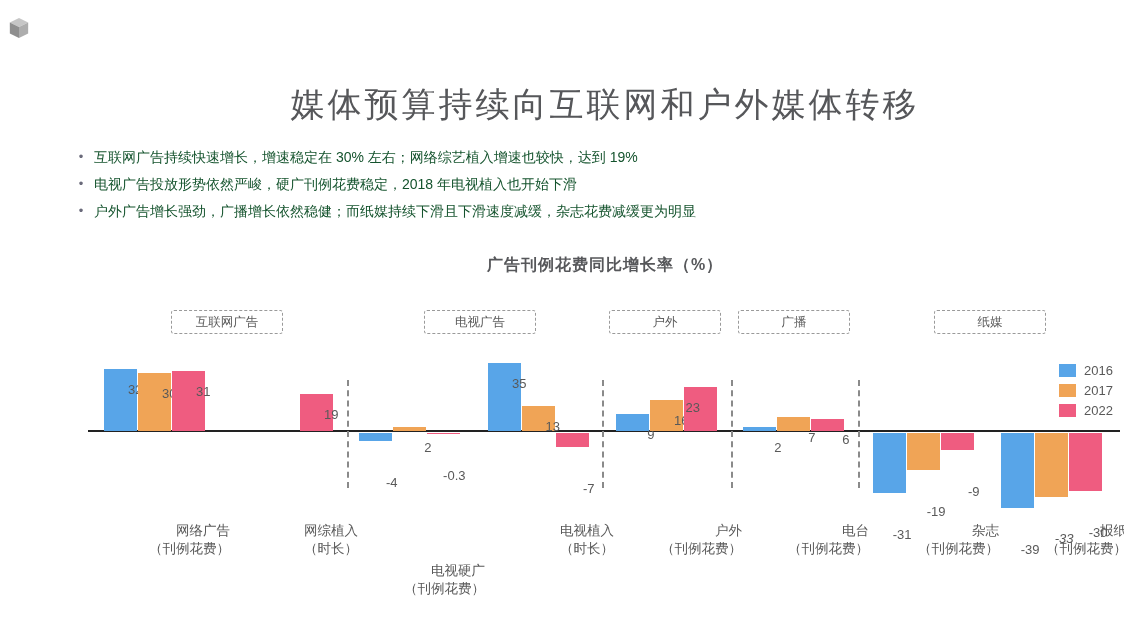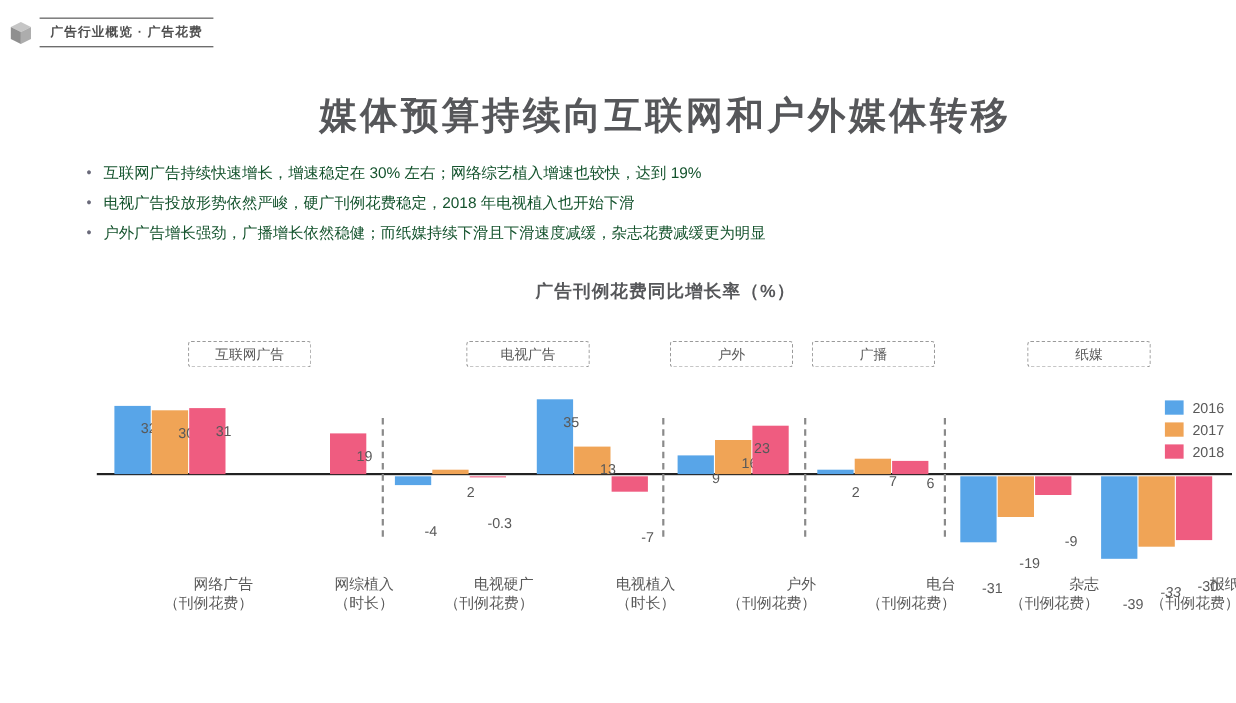--- a/index.html
+++ b/index.html
@@ -7,21 +7,21 @@
   #slide{position:relative;width:1124px;height:639px;background:#ffffff;overflow:hidden;}
 
   
   #hdr{position:absolute;left:8px;top:16px;display:flex;align-items:center;}
   #hdr .cube{margin-right:6px;line-height:0;}
   #hdr .crumb{border-top:1.5px solid #4a4a4a;border-bottom:1.5px solid #4a4a4a;
     padding:5px 10px;font-size:11.5px;font-weight:bold;color:#4f4f4f;letter-spacing:1px;white-space:nowrap;}
 
   
   #title{position:absolute;left:90px;top:82px;width:1030px;text-align:center;
-    font-size:34px;font-weight:700;color:#56575a;letter-spacing:3px;white-space:nowrap;}
+    font-size:34px;font-weight:400;color:#56575a;letter-spacing:3px;white-space:nowrap;}
 
   
   #bullets{position:absolute;left:68px;top:146px;width:820px;}
   .b-row{display:flex;align-items:flex-start;height:27px;}
   .b-dot{color:#6a6a7a;font-size:13px;width:26px;text-align:center;line-height:22px;flex:0 0 26px;}
   .b-txt{color:#14532d;font-size:14px;line-height:22px;white-space:nowrap;}
 
   
   #ctitle{position:absolute;left:90px;top:255px;width:1030px;text-align:center;
     font-size:16px;font-weight:bold;color:#56575a;letter-spacing:1px;}
@@ -49,21 +49,20 @@
 <div id="slide">
 
   <div id="hdr">
     <span class="cube">
       <svg width="22" height="24" viewBox="0 0 24 26">
         <polygon points="12,2 22,7 12,12 2,7" fill="#c6c6c6"></polygon>
         <polygon points="2,7 12,12 12,24 2,19" fill="#8f8f8f"></polygon>
         <polygon points="22,7 12,12 12,24 22,19" fill="#adadad"></polygon>
       </svg>
     </span>
-    <span class="crumb">广告行业概览 · 广告花费</span>
   </div>
 
   <div id="title">媒体预算持续向互联网和户外媒体转移</div>
 
   <div id="bullets">
     <div class="b-row">
       <span class="b-dot">•</span>
       <span class="b-txt">互联网广告持续快速增长，增速稳定在 30% 左右；网络综艺植入增速也较快，达到 19%</span>
     </div>
     <div class="b-row">
@@ -84,21 +83,21 @@
         <div class="leg-row">
           <span class="leg-sw" style="background: rgb(88, 165, 232);"></span>
           <span class="leg-lb">2016</span>
         </div>
         <div class="leg-row">
           <span class="leg-sw" style="background: rgb(240, 164, 86);"></span>
           <span class="leg-lb">2017</span>
         </div>
         <div class="leg-row">
           <span class="leg-sw" style="background: rgb(239, 92, 128);"></span>
-          <span class="leg-lb">2018</span>
+          <span class="leg-lb">2022</span>
         </div>
       </div>
   <div class="ghead" style="left: 171px;">互联网广告</div>
       <div class="ghead" style="left: 424px;">电视广告</div>
       <div class="ghead" style="left: 609px;">户外</div>
       <div class="ghead" style="left: 738px;">广播</div>
       <div class="ghead" style="left: 934px;">纸媒</div>
       <div class="divider" style="left: 347px;"></div>
       <div class="divider" style="left: 602px;"></div>
       <div class="divider" style="left: 731px;"></div>
@@ -118,21 +117,21 @@
       <div class="xlabel" style="left: 208px;">
         <div>网综植入</div>
         <div>（时长）</div>
       </div>
       <div class="bar" style="left: 359px; top: 133px; width: 33px; height: 7.72px; background: rgb(88, 165, 232);"></div>
       <div class="vlabel" style="left: 353.5px; top: 142.72px;">-4</div>
       <div class="bar" style="left: 393px; top: 127.14px; width: 33px; height: 3.86px; background: rgb(240, 164, 86);"></div>
       <div class="vlabel" style="left: 387.5px; top: 108.14px;">2</div>
       <div class="bar" style="left: 427px; top: 133px; width: 33px; height: 1px; background: rgb(239, 92, 128);"></div>
       <div class="vlabel" style="left: 421.5px; top: 136px;">-0.3</div>
-      <div class="xlabel" style="left: 335px;">
+      <div class="xlabel" style="left: 335px; margin-top: 40px;">
         <div>电视硬广</div>
         <div>（刊例花费）</div>
       </div>
       <div class="bar" style="left: 488px; top: 63.45px; width: 33px; height: 67.55px; background: rgb(88, 165, 232);"></div>
       <div class="vlabel" style="left: 482.5px; top: 44.45px;">35</div>
       <div class="bar" style="left: 522px; top: 105.91px; width: 33px; height: 25.09px; background: rgb(240, 164, 86);"></div>
       <div class="vlabel" style="left: 516px; top: 86.91px;">13</div>
       <div class="bar" style="left: 556px; top: 133px; width: 33px; height: 13.51px; background: rgb(239, 92, 128);"></div>
       <div class="vlabel" style="left: 550.5px; top: 148.51px;">-7</div>
       <div class="xlabel" style="left: 464px;">

